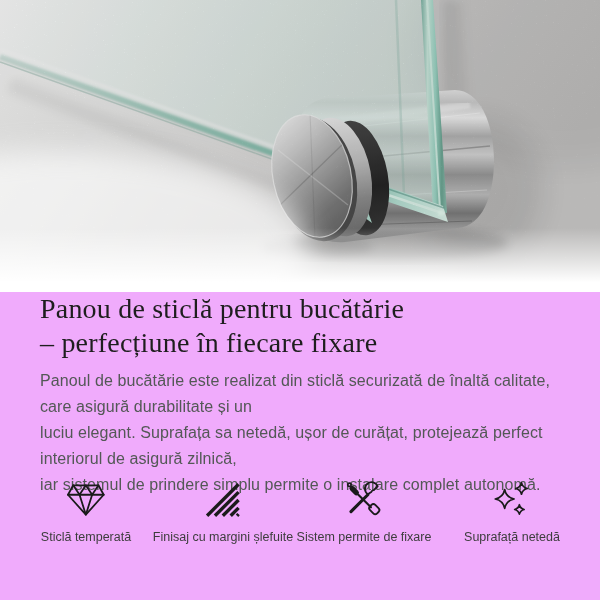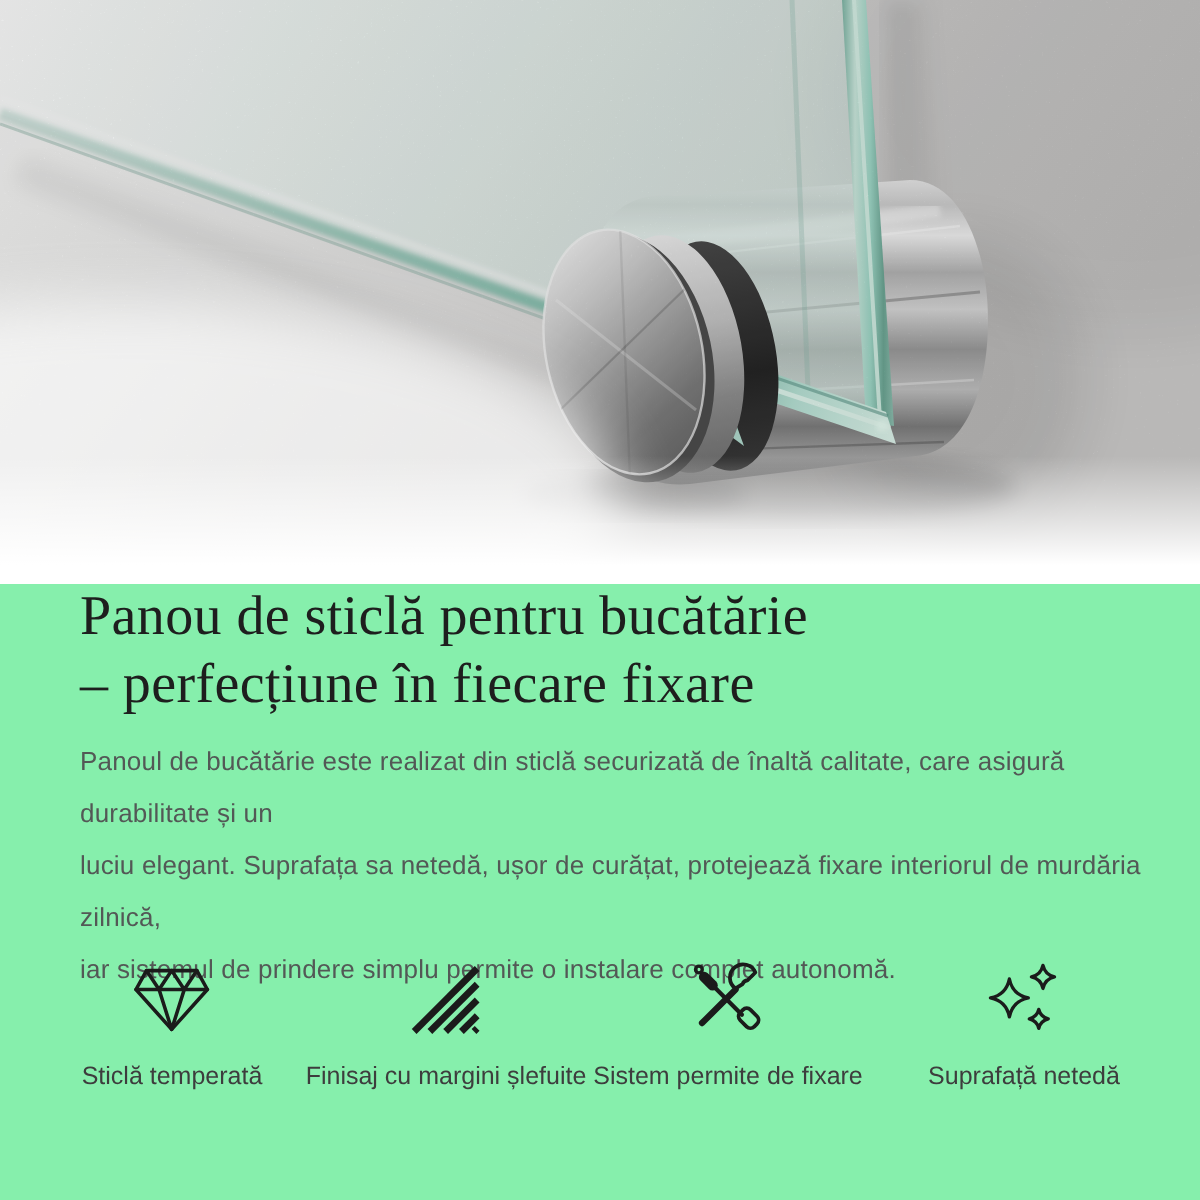--- a/index.html
+++ b/index.html
@@ -1,23 +1,23 @@
 <!DOCTYPE html>
 <html><head>
 <meta charset="utf-8">
 <style>
   html,body{margin:0;padding:0;background:#fff;}
-  .canvas{position:relative;width:600px;height:600px;background:#86efac;overflow:hidden;
+  .canvas{position:relative;width:600px;height:600px;background:#f0abfc;overflow:hidden;
           font-family:"Liberation Sans",sans-serif;}
   .photo{position:absolute;top:0;left:0;width:600px;height:292px;display:block;}
   .title{position:absolute;left:40px;top:292px;width:540px;
          font-family:"Liberation Serif",serif;font-size:28px;line-height:34px;
          color:#1e1e1e;letter-spacing:.2px;font-weight:400;}
   .desc{position:absolute;left:40px;top:368px;width:532px;
-        font-size:13px;line-height:26px;color:#535856;letter-spacing:.1px;}
+        font-size:16px;line-height:26px;color:#535856;letter-spacing:.1px;}
   .features{position:absolute;left:0;top:0;width:551px;height:600px;pointer-events:none;}
   .feature{position:absolute;top:479px;transform:translateX(-50%);text-align:center;}
   .feature .icon{display:inline-block;width:42px;height:42px;}
   .feature .label{margin-top:5px;font-size:12.5px;color:#3d3d3d;white-space:nowrap;}
   .f1{left:86px;}.f2{left:223px;}.f3{left:364px;}.f4{left:512px;}
 </style>
 </head>
 <body>
 
 <div class="canvas">
@@ -176,21 +176,21 @@
     <rect x="0" y="228" width="600" height="64" fill="url(#fadeWhite)"></rect>
   </svg>
 
   <h1 class="title" style="margin:0;">
     <div>Panou de sticlă pentru bucătărie</div>
     <div>– perfecțiune în fiecare fixare</div>
   </h1>
 
   <div class="desc">
     <div>Panoul de bucătărie este realizat din sticlă securizată de înaltă calitate, care asigură durabilitate și un</div>
-    <div>luciu elegant. Suprafața sa netedă, ușor de curățat, protejează fixare interiorul de murdăria zilnică,</div>
+    <div>luciu elegant. Suprafața sa netedă, ușor de curățat, protejează perfect interiorul de asigură zilnică,</div>
     <div>iar sistemul de prindere simplu permite o instalare complet autonomă.</div>
   </div>
 
   <div class="features">
 
     <div class="feature f1">
       <span class="icon">
         <svg viewBox="0 0 40 40" width="42" height="42" fill="none" stroke="#1b1b1b" stroke-width="1.7" stroke-linejoin="round" stroke-linecap="round">
           <path d="M8,6 L32,6 L37,15 L20,34 L3,15 Z"></path>
           <path d="M3,15 L37,15"></path>

